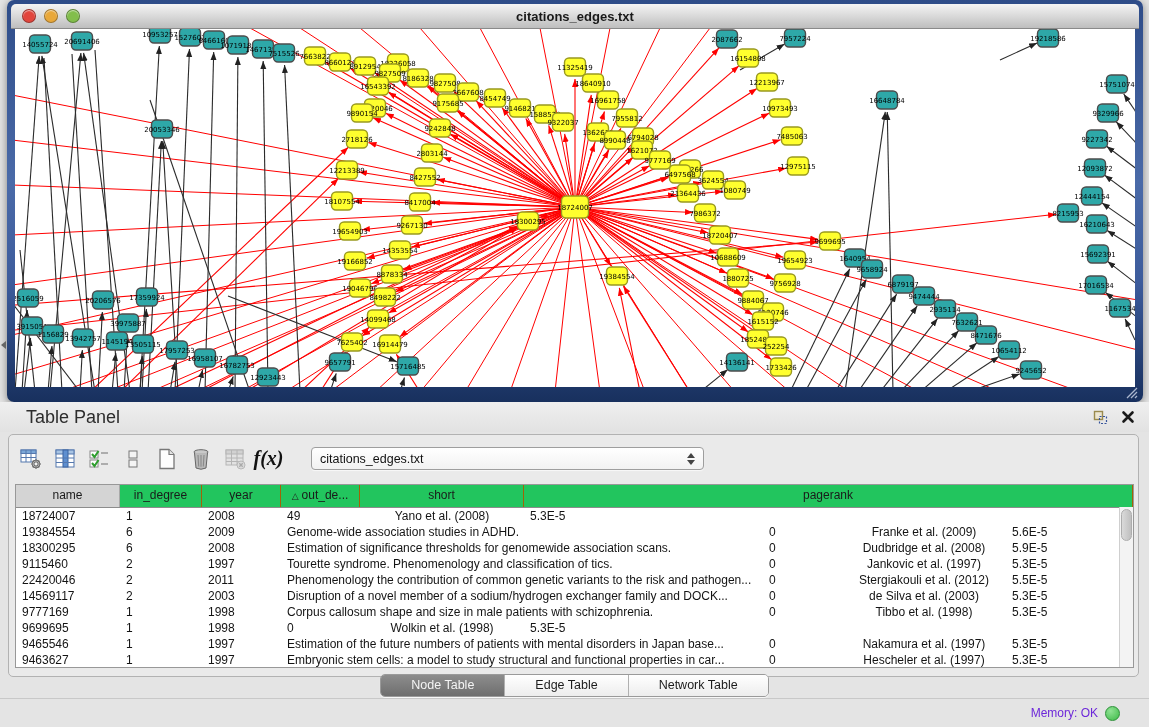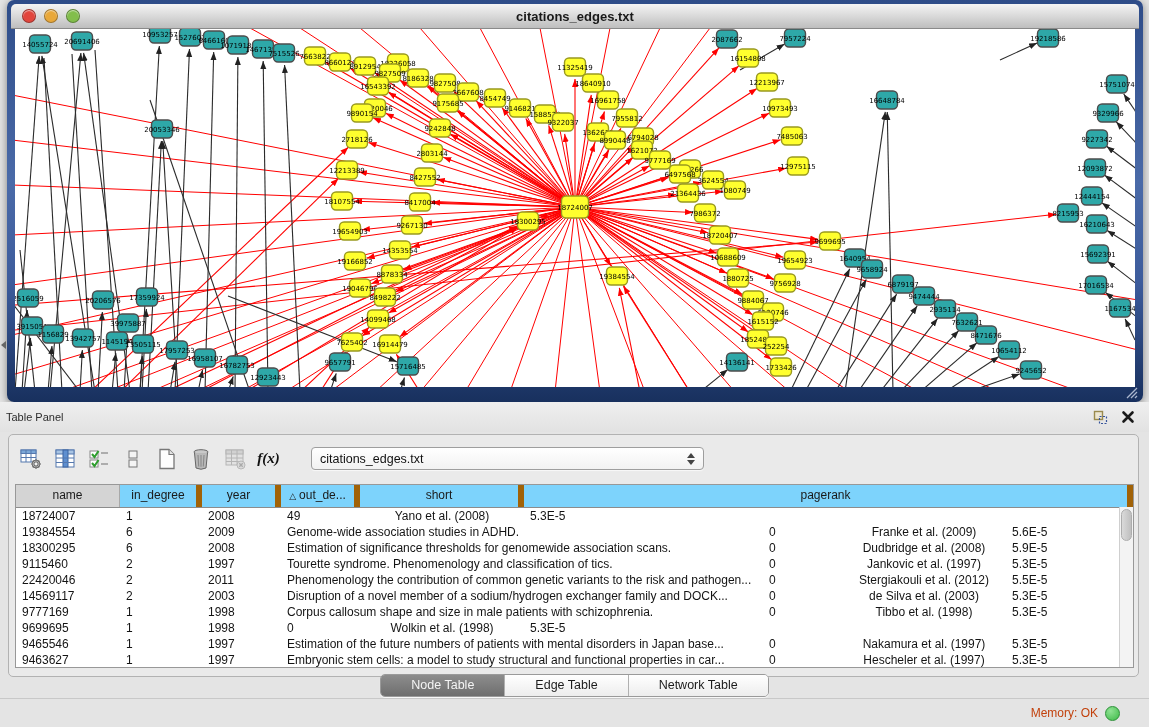--- a/index.html
+++ b/index.html
@@ -21,44 +21,44 @@
   #net-svg{position:absolute;left:0;top:0}
   #grip{position:absolute;right:5px;bottom:3px;opacity:.8}
 
   
   #splitter-arrow{position:absolute;left:1px;top:341px;width:0;height:0;
      border-top:4px solid transparent;border-bottom:4px solid transparent;border-right:5px solid #666}
 
   
   #panel-header{position:absolute;left:0;top:402px;width:1149px;height:30px;
      background:linear-gradient(#EFEFEF,#E2E2E2);display:flex;align-items:center}
-  #panel-title{margin-left:6px;font-size:11px;color:#2d2d2d}
+  #panel-title{margin-left:26px;font-size:18px;color:#2d2d2d}
   #panel-buttons{margin-left:auto;display:flex;align-items:center;gap:10px;margin-right:12px}
   .panel-btn{width:18px;height:18px;display:flex;align-items:center;justify-content:center;cursor:default}
 
   #panel-box{position:absolute;left:8px;top:434px;width:1131px;height:243px;background:#EAEAEA;
      border:1px solid #B2B2B2;border-radius:5px;box-sizing:border-box}
   #tp-toolbar{position:absolute;left:8px;top:10px;display:flex;align-items:center}
   .tb-btn{width:27px;height:27px;display:flex;align-items:center;justify-content:center;margin-right:7px;border-radius:4px}
-  .tb-btn.fx{font-family:"Liberation Serif",serif;font-style:italic;font-size:15px;color:#111;font-weight:bold}
+  .tb-btn.fx{font-family:"Liberation Serif",serif;font-style:italic;font-size:20px;color:#111;font-weight:bold}
   #table-combo{margin-left:22px;width:393px;height:23px;background:linear-gradient(#FFFFFF,#F2F2F2);
      border:1px solid #9e9e9e;border-radius:4px;display:flex;align-items:center;box-sizing:border-box;
      box-shadow:0 1px 1px rgba(255,255,255,.7)}
   #combo-label{flex:1;font-size:12.5px;color:#111;padding-left:8px;white-space:nowrap;overflow:hidden}
   #combo-spin{width:18px;display:flex;flex-direction:column;align-items:center;gap:2px;margin-right:3px}
   #combo-spin i{width:0;height:0;border-left:4px solid transparent;border-right:4px solid transparent}
   #combo-spin .up{border-bottom:5px solid #444}
   #combo-spin .dn{border-top:5px solid #444}
 
   
   #node-table{position:absolute;left:15px;top:484px;width:1119px;height:184px;background:#fff;
      border:1px solid #989898;box-sizing:border-box;overflow:hidden}
   #thead{display:flex;height:22px;border-bottom:1px solid #8c8c8c}
   .th{height:22px;line-height:21px;font-size:12px;color:#1a1a1a;text-align:center;
-      background:#7dd3fc;border-right:6px solid #a16207;box-sizing:border-box;
+      background:#22c55e;border-right:1px solid #a16207;box-sizing:border-box;
       white-space:nowrap;overflow:hidden}
   .th.c-name{background:#D4D4D4;border-right:1px solid #a8a8a8}
   .sort-glyph{font-size:9px;margin-right:3px;color:#222}
   #tbody{position:relative}
   .tr{display:flex;height:16px;line-height:16px}
   .td{font-size:12px;color:#141414;box-sizing:border-box;padding-left:6px;
       white-space:nowrap;overflow:hidden}
   .c-name{width:104px}.c-in_degree{width:82px}.c-year{width:79px}.c-title{width:482px}
   .c-out_degree{width:79px}.c-short{width:164px}.c-pagerank{flex:1;min-width:0}
   .td.c-short{text-align:center;padding-left:0}
@@ -71,21 +71,21 @@
   #tab-group{display:flex;border:1px solid #9a9a9a;border-radius:5px;overflow:hidden;
      box-shadow:0 1px 1px rgba(255,255,255,.8)}
   .seg{height:21px;line-height:21px;font-size:12.5px;padding:0 30px;background:linear-gradient(#FFFFFF,#EDEDED);
      color:#1c1c1c;border-left:1px solid #b0b0b0}
   .seg:first-child{border-left:none}
   .seg.sel{background:linear-gradient(#8d8d8d,#6e6e6e);color:#f4f4f4;border-left:none}
 
   
   #status-bar{position:absolute;left:0;top:698px;width:1149px;height:29px;border-top:1px solid #C8C8C8;
      display:flex;justify-content:flex-end;align-items:center;box-sizing:border-box;padding-right:29px;gap:7px}
-  #memory-label{font-size:12px;color:#c2410c}
+  #memory-label{font-size:12px;color:#6d28d9}
   #memory-dot{width:13px;height:13px;border-radius:50%;border:1px solid #2C9138;
      background:radial-gradient(circle at 35% 30%,#90E294,#3DBA47)}
 </style>
 </head>
 <body>
 
 <div id="net-window">
   <div id="net-titlebar">
     <span class="light" style="background: rgb(226, 70, 61);"></span>
     <span class="light" style="background: rgb(233, 168, 58);"></span>

